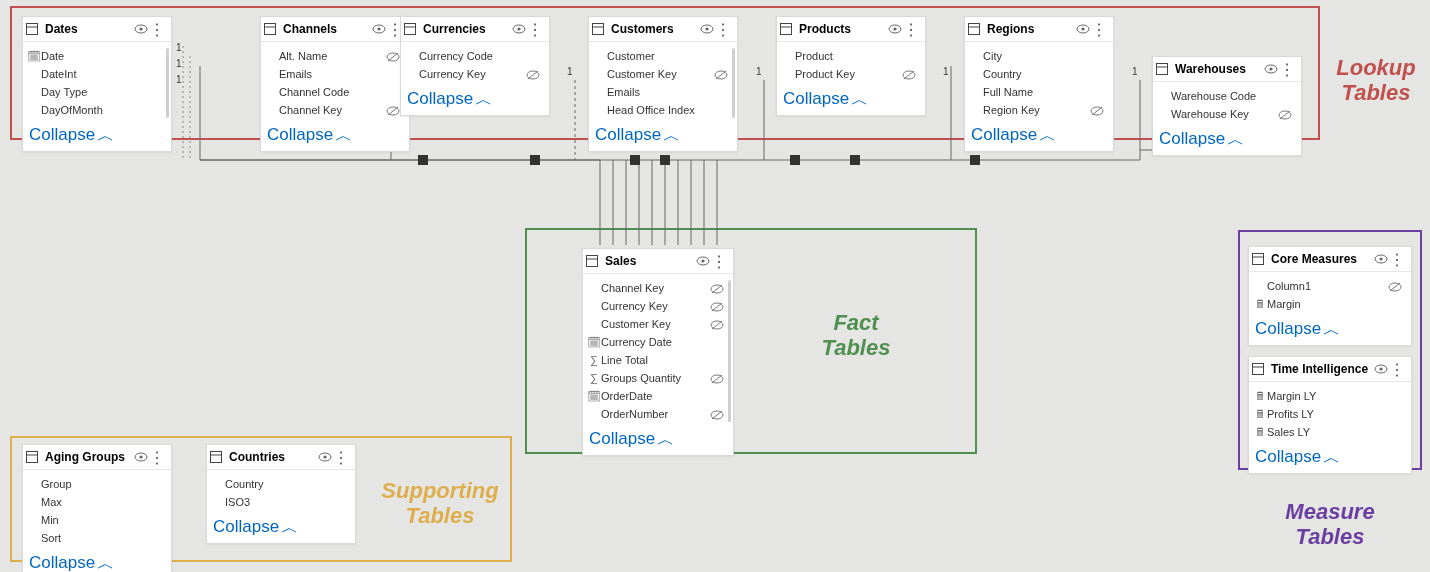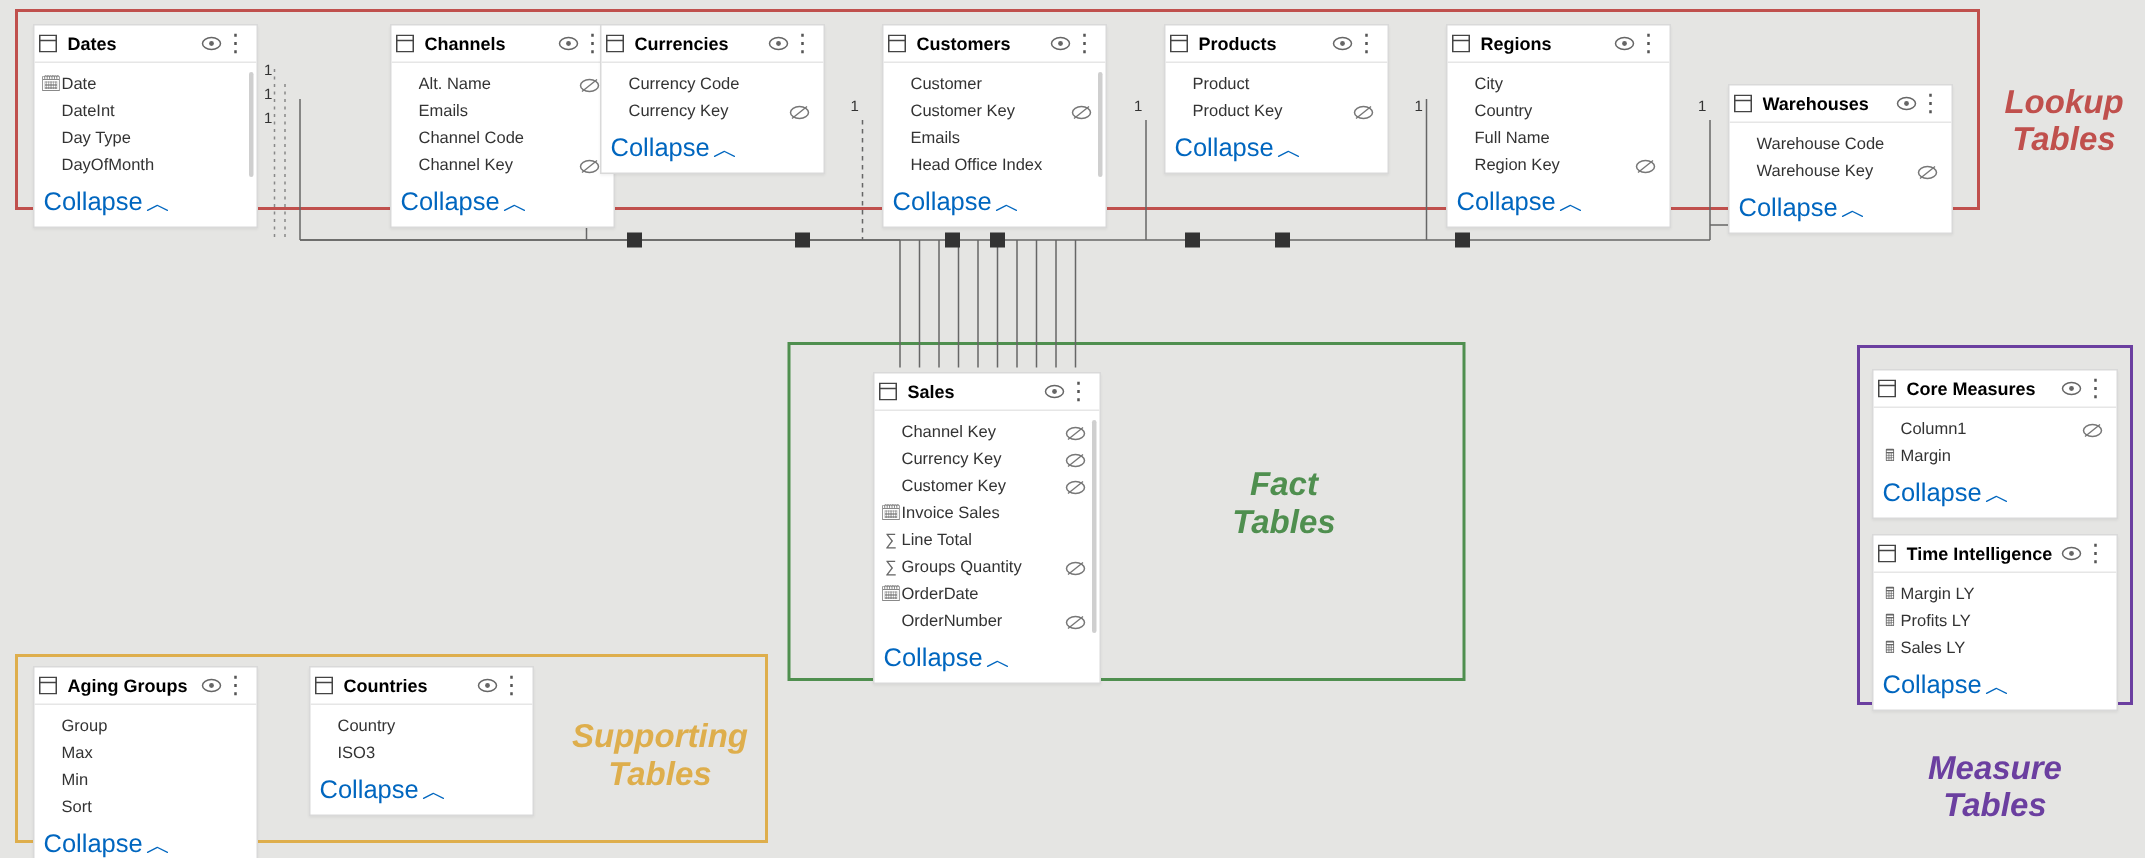--- a/index.html
+++ b/index.html
@@ -445,21 +445,21 @@
           <span class="f-name">Customer Key</span>
           <span class="f-act">
             <svg width="14" height="10">
               <ellipse cx="7" cy="5" rx="6" ry="4" fill="none" stroke="#777"></ellipse>
               <line x1="2" y1="9" x2="12" y2="1" stroke="#777"></line>
             </svg>
           </span>
         </div>
       <div class="field-row">
           <span class="f-icon">🗓</span>
-          <span class="f-name">Invoice Sales</span>
+          <span class="f-name">Currency Date</span>
         </div>
       <div class="field-row">
           <span class="f-icon">∑</span>
           <span class="f-name">Line Total</span>
         </div>
       <div class="field-row">
           <span class="f-icon">∑</span>
           <span class="f-name">Groups Quantity</span>
           <span class="f-act">
             <svg width="14" height="10">

